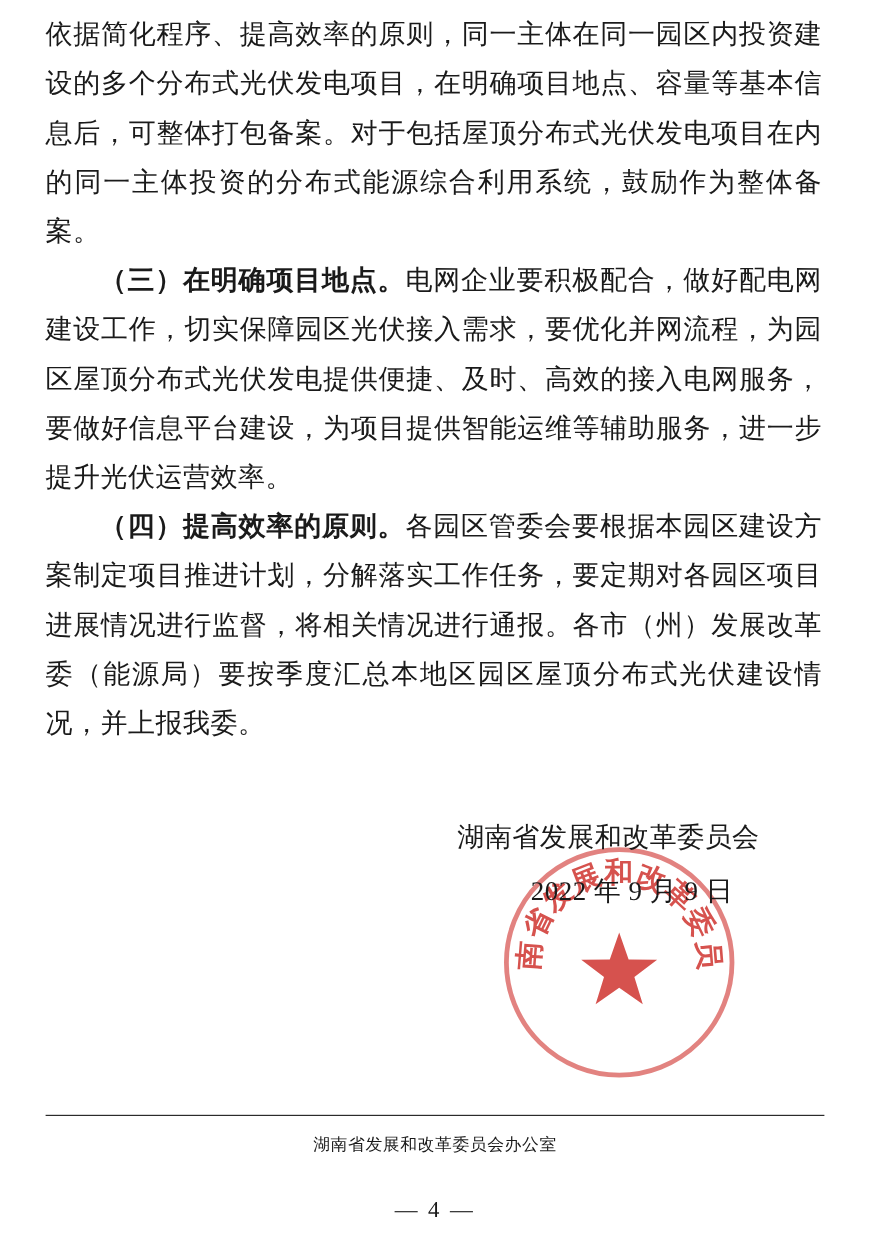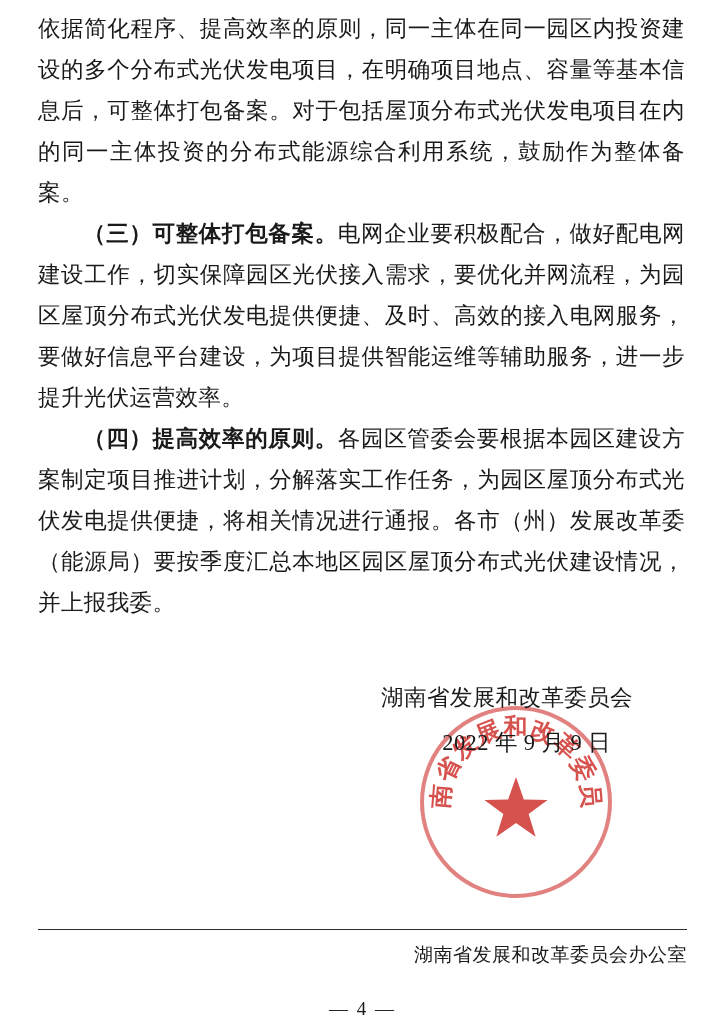--- a/index.html
+++ b/index.html
@@ -101,22 +101,22 @@
     right: 38px;
     bottom: 64px;
   }
   .footer-rule {
     border: 0;
     border-top: 1.6px solid #2b2b2b;
     margin: 0 0 10px 0;
   }
   .footer-row {
     display: flex;
-    justify-content: flex-end;
-    font-size: 19px;
+    justify-content: center;
+    font-size: 14px;
     line-height: 30px;
     letter-spacing: 0.5px;
   }
   .page-number {
     position: absolute;
     left: 0;
     right: 0;
     bottom: 14px;
     text-align: center;
     font-size: 19px;
@@ -128,25 +128,25 @@
 
 <div class="page">
 
   <div class="body-text">
 
     <p class="para">
       <span>依据简化程序、提高效率的原则，同一主体在同一园区内投资建设的多个分布式光伏发电项目，在明确项目地点、容量等基本信息后，可整体打包备案。对于包括屋顶分布式光伏发电项目在内的同一主体投资的分布式能源综合利用系统，鼓励作为整体备案。</span>
     </p>
 
     <p class="para indent">
-      <span class="bold-lead">（三）可整体打包备案。</span><span>电网企业要积极配合，做好配电网建设工作，切实保障园区光伏接入需求，要优化并网流程，为园区屋顶分布式光伏发电提供便捷、及时、高效的接入电网服务，要做好信息平台建设，为项目提供智能运维等辅助服务，进一步提升光伏运营效率。</span>
+      <span class="bold-lead">（三）在明确项目地点。</span><span>电网企业要积极配合，做好配电网建设工作，切实保障园区光伏接入需求，要优化并网流程，为园区屋顶分布式光伏发电提供便捷、及时、高效的接入电网服务，要做好信息平台建设，为项目提供智能运维等辅助服务，进一步提升光伏运营效率。</span>
     </p>
 
     <p class="para indent">
-      <span class="bold-lead">（四）提高效率的原则。</span><span>各园区管委会要根据本园区建设方案制定项目推进计划，分解落实工作任务，为园区屋顶分布式光伏发电提供便捷，将相关情况进行通报。各市（州）发展改革委（能源局）要按季度汇总本地区园区屋顶分布式光伏建设情况，并上报我委。</span>
+      <span class="bold-lead">（四）提高效率的原则。</span><span>各园区管委会要根据本园区建设方案制定项目推进计划，分解落实工作任务，要定期对各园区项目进展情况进行监督，将相关情况进行通报。各市（州）发展改革委（能源局）要按季度汇总本地区园区屋顶分布式光伏建设情况，并上报我委。</span>
     </p>
 
 
     <div class="signature-block">
       <span class="sig-line">湖南省发展和改革委员会</span>
       <span class="sig-date">2022 年 9 月 9 日</span>
     </div>
 
   </div>
 

